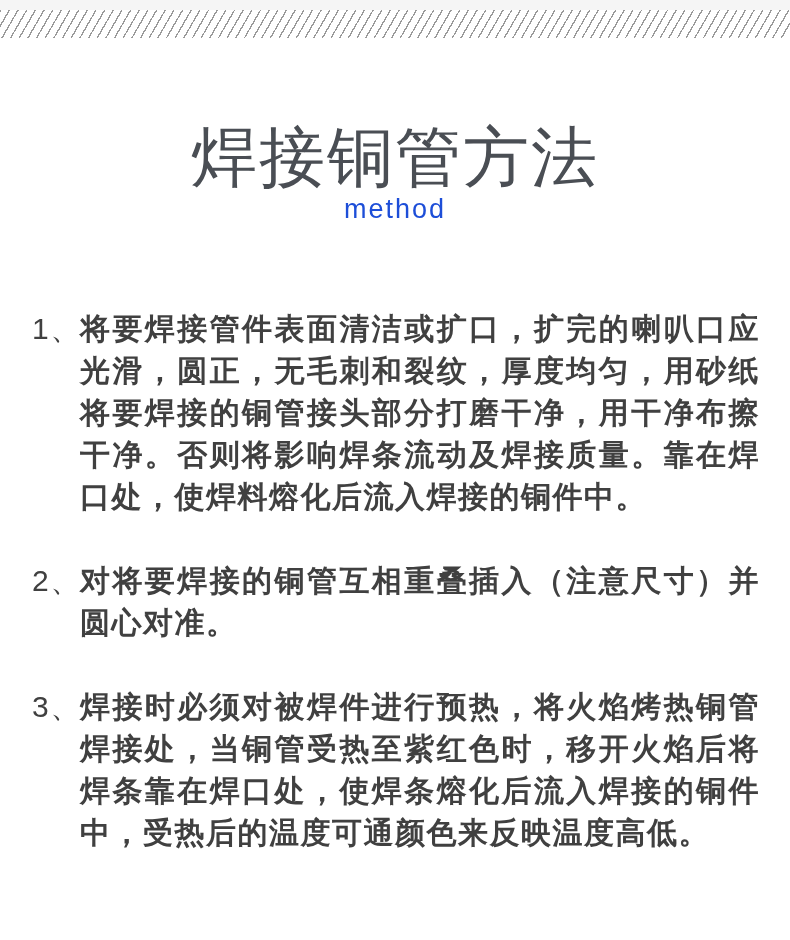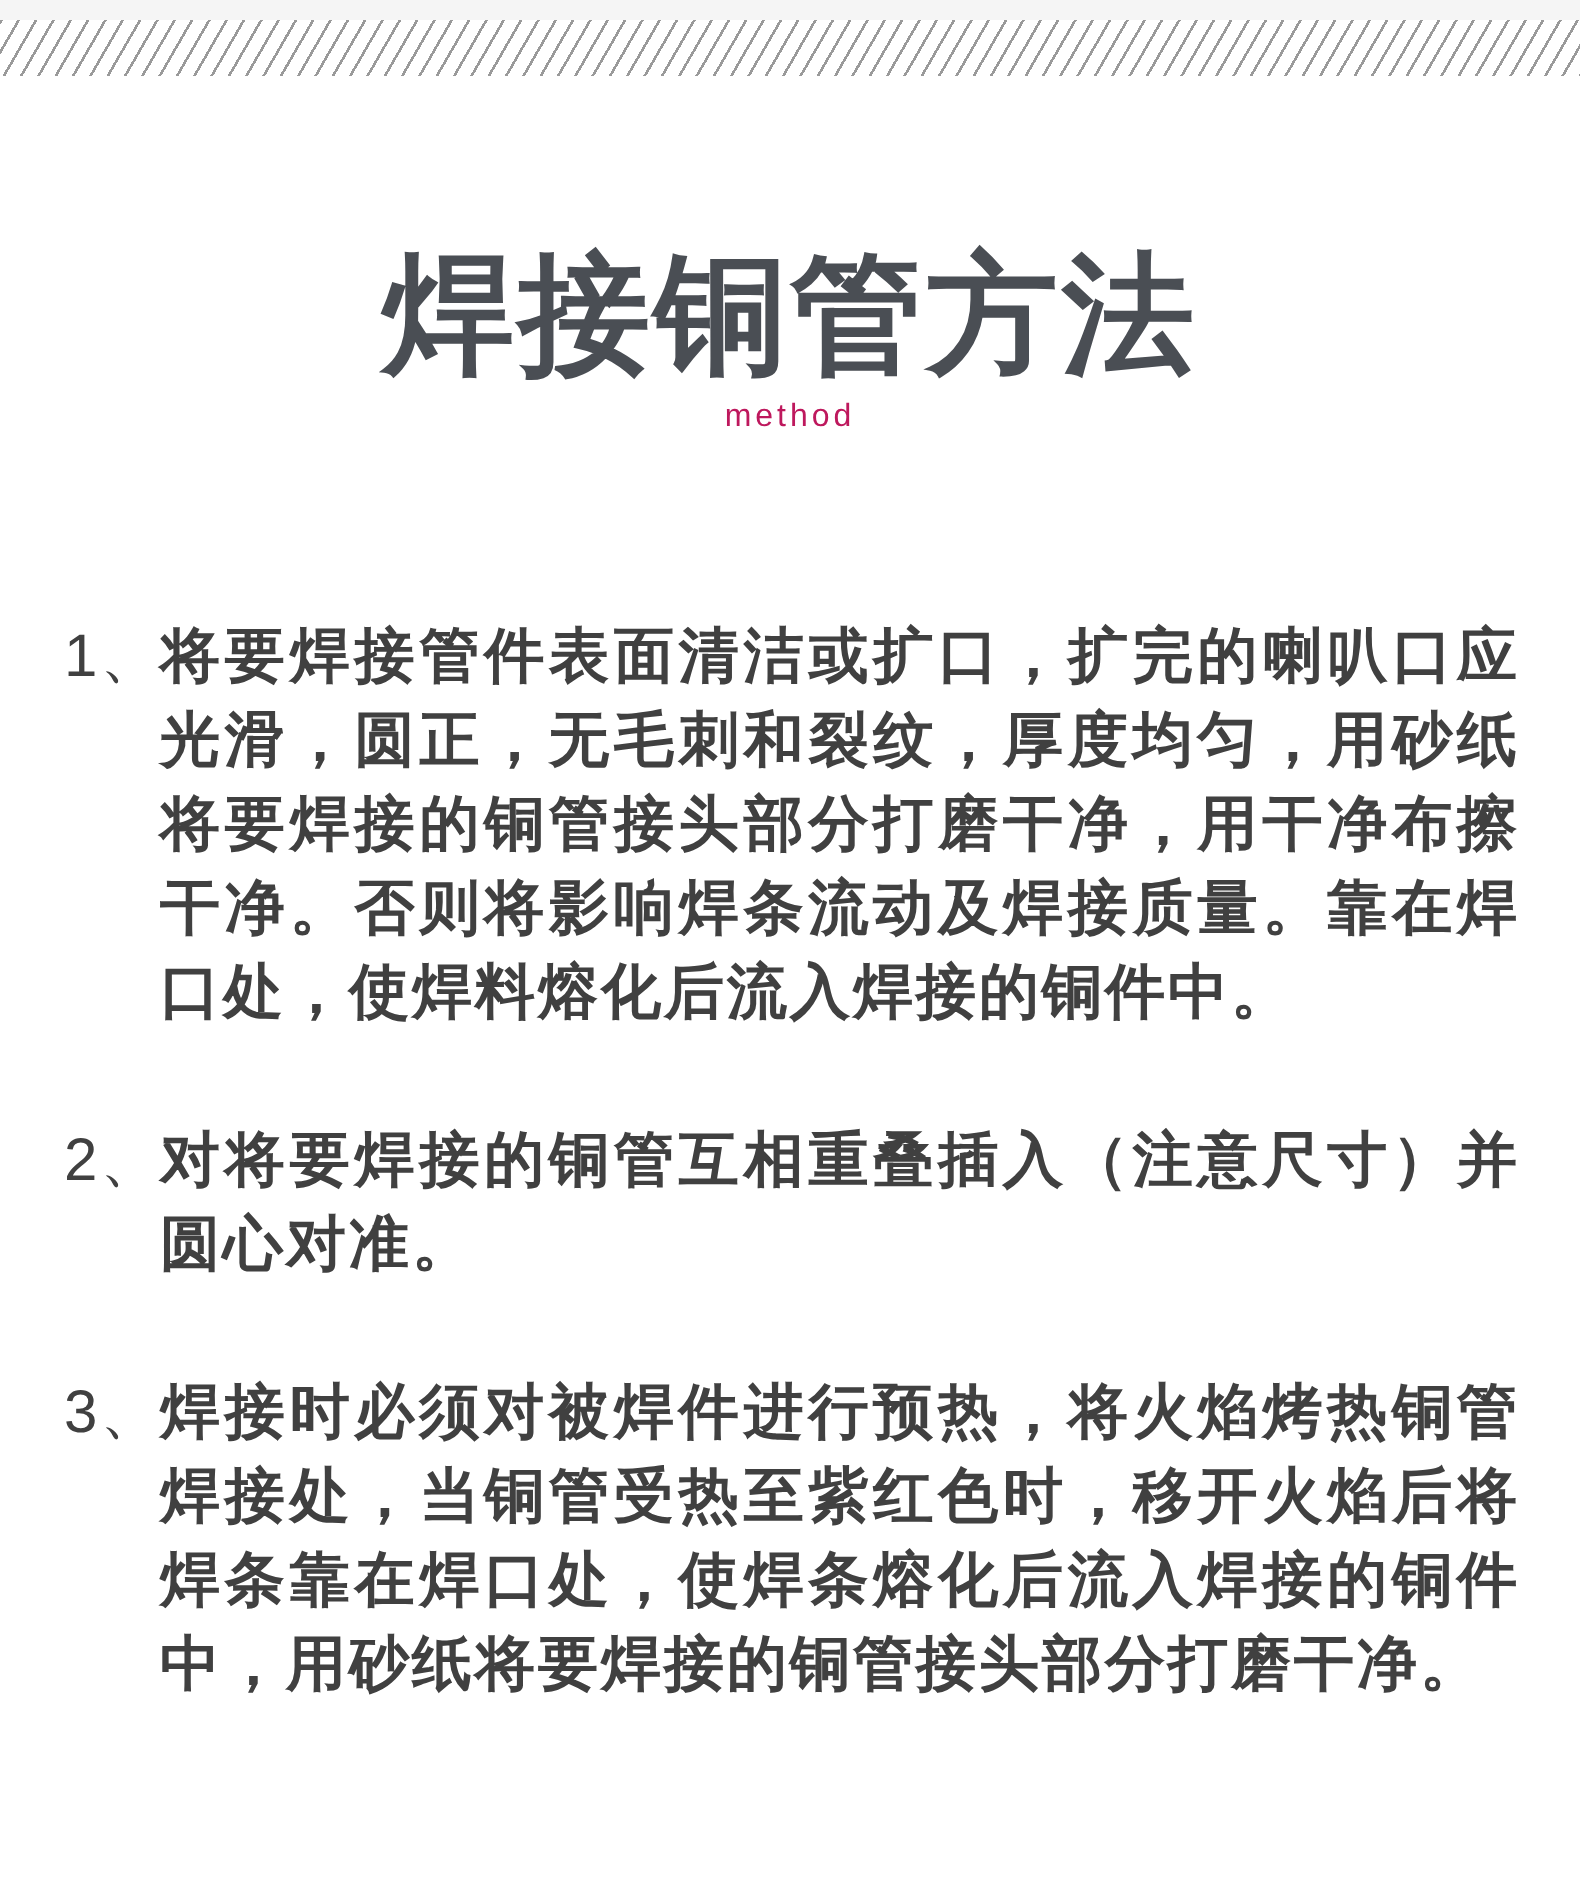--- a/index.html
+++ b/index.html
@@ -25,30 +25,30 @@
       transparent 1.3px,
       transparent 7.5px
     );
   }
 
   .header { margin-top: 84px; text-align: center; }
   .page-title {
     margin: 0;
     font-size: 66px;
     line-height: 70px;
-    font-weight: 700;
+    font-weight: 400;
     letter-spacing: 2px;
     color: #4a4e54;
   }
   .page-subtitle {
     margin-top: 4px;
-    font-size: 16px;
+    font-size: 27px;
     line-height: 26px;
     letter-spacing: 2px;
-    color: #be185d;
+    color: #1d4ed8;
   }
 
   .steps {
     margin: 86px 30px 0 32px;
   }
   .step {
     display: flex;
     margin-bottom: 42px;
     font-size: 30px;
     line-height: 42px;
@@ -88,17 +88,17 @@
       <p class="step-text">将要焊接管件表面清洁或扩口，扩完的喇叭口应光滑，圆正，无毛刺和裂纹，厚度均匀，用砂纸将要焊接的铜管接头部分打磨干净，用干净布擦干净。否则将影响焊条流动及焊接质量。靠在焊口处，使焊料熔化后流入焊接的铜件中。</p>
     </div>
 
     <div class="step">
       <span class="step-number">2、</span>
       <p class="step-text">对将要焊接的铜管互相重叠插入（注意尺寸）并圆心对准。</p>
     </div>
 
     <div class="step">
       <span class="step-number">3、</span>
-      <p class="step-text">焊接时必须对被焊件进行预热，将火焰烤热铜管焊接处，当铜管受热至紫红色时，移开火焰后将焊条靠在焊口处，使焊条熔化后流入焊接的铜件中，用砂纸将要焊接的铜管接头部分打磨干净。</p>
+      <p class="step-text">焊接时必须对被焊件进行预热，将火焰烤热铜管焊接处，当铜管受热至紫红色时，移开火焰后将焊条靠在焊口处，使焊条熔化后流入焊接的铜件中，受热后的温度可通颜色来反映温度高低。</p>
     </div>
 
   </div>
 </div>
 
 </body></html>

